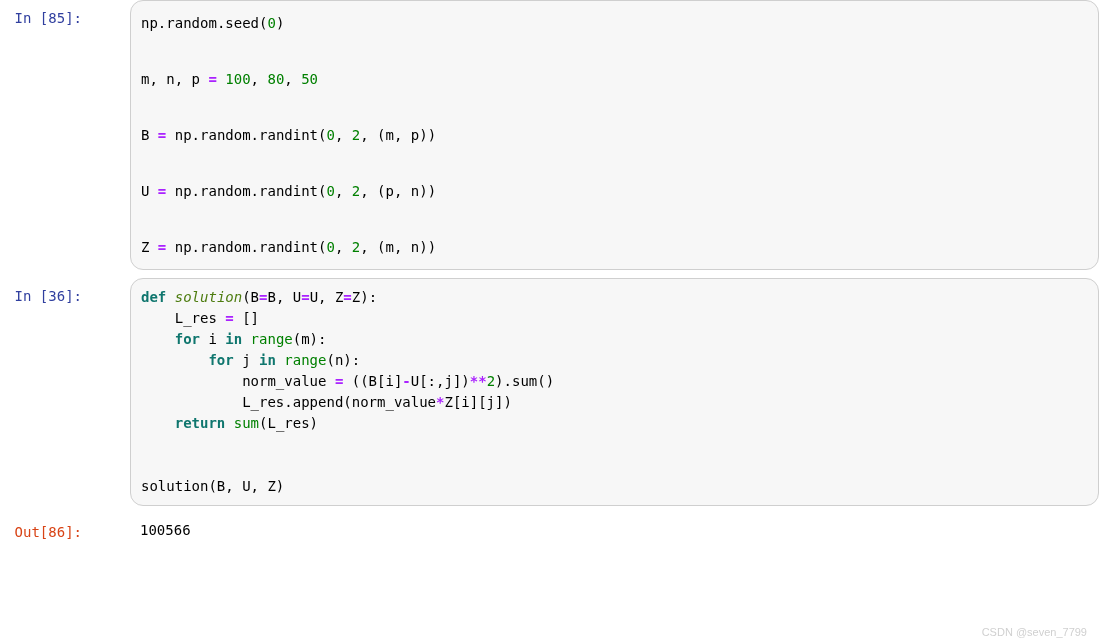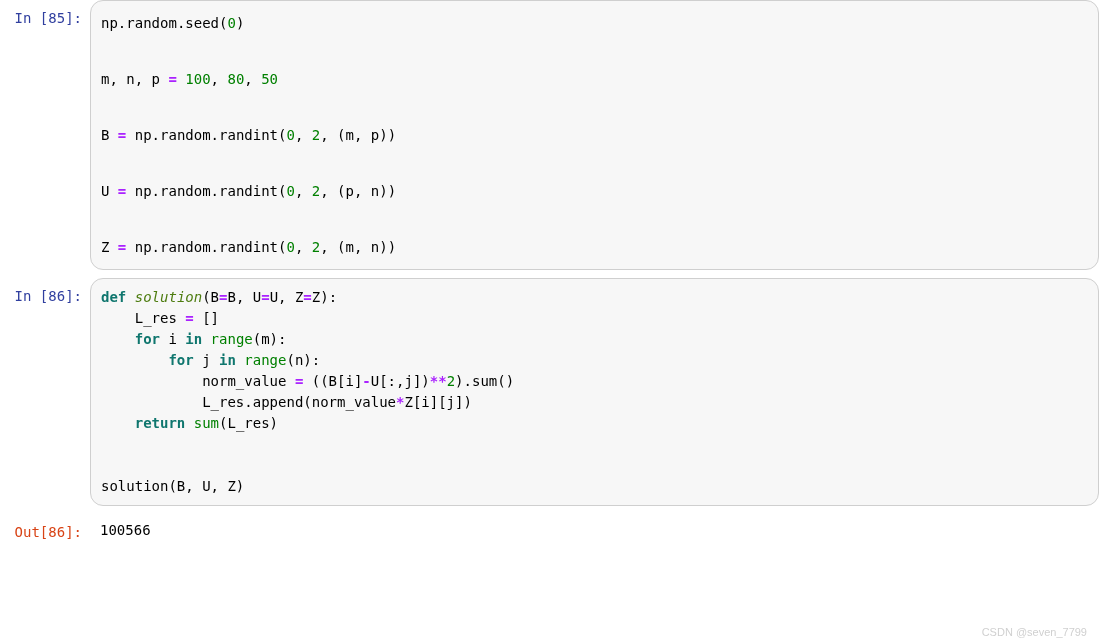--- a/index.html
+++ b/index.html
@@ -10,20 +10,21 @@
     body {
       font-family: "DejaVu Sans Mono", "Consolas", monospace;
       font-size: 14px;
       background: #ffffff;
       color: #000000;
       padding: 0;
     }
     .cell-container {
       display: flex;
       margin-bottom: 8px;
+      gap: 40px;
     }
     .prompt {
       width: 90px;
       min-width: 90px;
       text-align: right;
       padding: 10px 8px 0 0;
       font-family: monospace;
       font-size: 14px;
     }
     .prompt-in {
@@ -82,21 +83,21 @@
 <span class="t-name">m, n, p </span><span class="t-op">=</span><span class="t-name"> </span><span class="t-num">100</span><span class="t-punc">, </span><span class="t-num">80</span><span class="t-punc">, </span><span class="t-num">50</span>
 
 <span class="t-name">B </span><span class="t-op">=</span><span class="t-name"> np</span><span class="t-punc">.</span><span class="t-name">random</span><span class="t-punc">.</span><span class="t-name">randint</span><span class="t-punc">(</span><span class="t-num">0</span><span class="t-punc">, </span><span class="t-num">2</span><span class="t-punc">, (m, p))</span>
 
 <span class="t-name">U </span><span class="t-op">=</span><span class="t-name"> np</span><span class="t-punc">.</span><span class="t-name">random</span><span class="t-punc">.</span><span class="t-name">randint</span><span class="t-punc">(</span><span class="t-num">0</span><span class="t-punc">, </span><span class="t-num">2</span><span class="t-punc">, (p, n))</span>
 
 <span class="t-name">Z </span><span class="t-op">=</span><span class="t-name"> np</span><span class="t-punc">.</span><span class="t-name">random</span><span class="t-punc">.</span><span class="t-name">randint</span><span class="t-punc">(</span><span class="t-num">0</span><span class="t-punc">, </span><span class="t-num">2</span><span class="t-punc">, (m, n))</span></div>
   </div>
 
   <div class="cell-container">
-    <div class="prompt prompt-in">In  [86]:</div>
+    <div class="prompt prompt-in">In  [36]:</div>
     <div class="code-cell tight"><span class="t-kw">def</span><span class="t-name"> </span><span class="t-func">solution</span><span class="t-punc">(B</span><span class="t-op">=</span><span class="t-punc">B, U</span><span class="t-op">=</span><span class="t-punc">U, Z</span><span class="t-op">=</span><span class="t-punc">Z):</span>
 <span class="t-name">    L_res </span><span class="t-op">=</span><span class="t-punc"> []</span>
 <span class="t-name">    </span><span class="t-kw">for</span><span class="t-name"> i </span><span class="t-kw">in</span><span class="t-name"> </span><span class="t-builtin">range</span><span class="t-punc">(m):</span>
 <span class="t-name">        </span><span class="t-kw">for</span><span class="t-name"> j </span><span class="t-kw">in</span><span class="t-name"> </span><span class="t-builtin">range</span><span class="t-punc">(n):</span>
 <span class="t-name">            norm_value </span><span class="t-op">=</span><span class="t-punc"> ((B[i]</span><span class="t-op">-</span><span class="t-punc">U[:,j])</span><span class="t-op">**</span><span class="t-num">2</span><span class="t-punc">)</span><span class="t-punc">.</span><span class="t-name">sum</span><span class="t-punc">()</span>
 <span class="t-name">            L_res</span><span class="t-punc">.</span><span class="t-name">append</span><span class="t-punc">(norm_value</span><span class="t-op">*</span><span class="t-punc">Z[i][j])</span>
 <span class="t-name">    </span><span class="t-kw">return</span><span class="t-name"> </span><span class="t-builtin">sum</span><span class="t-punc">(L_res)</span>
 
 
 <span class="t-name">solution(B, U, Z)</span></div>

